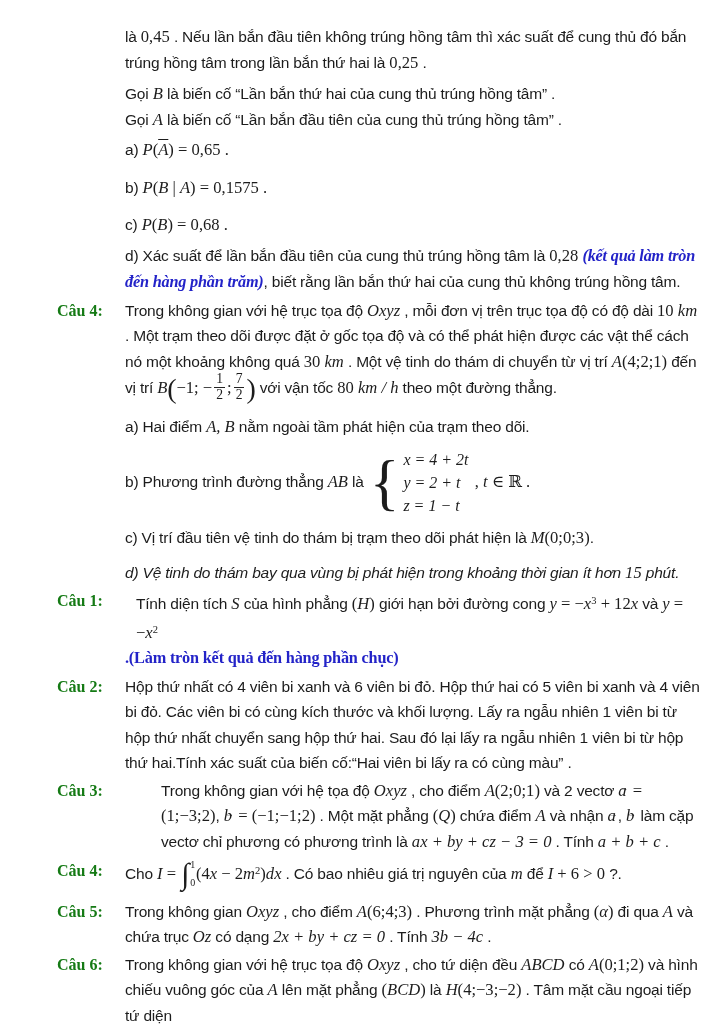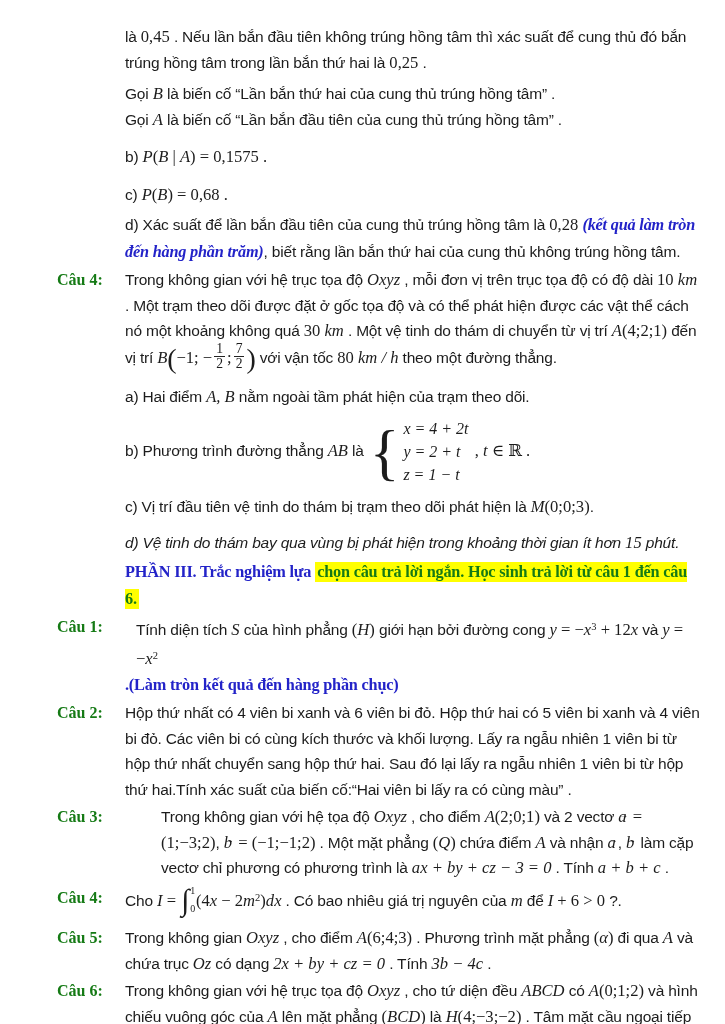--- a/index.html
+++ b/index.html
@@ -52,20 +52,24 @@
         <div class="ptext"><span class="rb">là </span><span class="rmn">0,45</span><span class="rb"> . Nếu lần bắn đầu tiên không trúng hồng tâm thì xác suất để cung thủ đó bắn trúng hồng tâm trong lần bắn thứ hai là </span><span class="rmn">0,25</span><span class="rb"> .</span></div>
       </div>
       <div class="para" style="margin-top: 6px;">
         <div class="plabel"></div>
         <div class="ptext"><span class="rb">Gọi </span><span class="rm">B</span><span class="rb"> là biến cố “Lần bắn thứ hai của cung thủ trúng hồng tâm” .</span></div>
       </div>
       <div class="para">
         <div class="plabel"></div>
         <div class="ptext"><span class="rb">Gọi </span><span class="rm">A</span><span class="rb"> là biến cố “Lần bắn đầu tiên của cung thủ trúng hồng tâm” .</span></div>
       </div>
+      <div class="para" style="margin-top: 5px;">
+        <div class="plabel"></div>
+        <div class="ptext"><span class="rb">a) </span><span class="rm">P</span><span class="rmn">(</span><span class="ro">A</span><span class="rmn">) = 0,65 .</span></div>
+      </div>
       <div class="para" style="margin-top: 12px;">
         <div class="plabel"></div>
         <div class="ptext"><span class="rb">b) </span><span class="rm">P</span><span class="rmn">(</span><span class="rm">B</span><span class="rmn"> | </span><span class="rm">A</span><span class="rmn">) = 0,1575 .</span></div>
       </div>
       <div class="para" style="margin-top: 12px;">
         <div class="plabel"></div>
         <div class="ptext"><span class="rb">c) </span><span class="rm">P</span><span class="rmn">(</span><span class="rm">B</span><span class="rmn">) = 0,68 .</span></div>
       </div>
       <div class="para" style="margin-top: 5px;">
         <div class="plabel"></div>
@@ -97,24 +101,20 @@
           </span><span class="rmn"> , </span><span class="rm">t</span><span class="rmn"> ∈ ℝ .</span></div>
       </div>
       <div class="para" style="margin-top: 8px;">
         <div class="plabel"></div>
         <div class="ptext"><span class="rb">c) Vị trí đầu tiên vệ tinh do thám bị trạm theo dõi phát hiện là </span><span class="rm">M</span><span class="rmn">(0;0;3)</span><span class="rb">.</span></div>
       </div>
       <div class="para" style="margin-top: 10px; font-style: italic;">
         <div class="plabel"></div>
         <div class="ptext"><span class="rb">d) Vệ tinh do thám bay qua vùng bị phát hiện trong khoảng thời gian ít hơn </span><span class="rmn">15</span><span class="rb"> phút.</span></div>
       </div>
-      <div class="para" style="margin-top: 4px;">
-        <div class="plabel"></div>
-        <div class="ptext"><span class="rbb">PHẦN III. Trắc nghiệm lựa </span><span class="rhl">chọn câu trả lời ngắn. Học sinh trả lời từ câu 1 đến câu 6.</span></div>
-      </div>
       <div class="para" style="margin-top: 2px; gap: 11px;">
         <div class="plabel">Câu 1:</div>
         <div class="ptext"><span class="rb">Tính diện tích </span><span class="rm">S</span><span class="rb"> của hình phẳng </span><span class="rmn">(</span><span class="rm">H</span><span class="rmn">)</span><span class="rb"> giới hạn bởi đường cong </span><span class="rm">y</span><span class="rmn"> = −</span><span class="rm">x</span><span class="rsup">3</span><span class="rmn"> + 12</span><span class="rm">x</span><span class="rb"> và </span><span class="rm">y</span><span class="rmn"> = −</span><span class="rm">x</span><span class="rsup">2</span></div>
       </div>
       <div class="para">
         <div class="plabel"></div>
         <div class="ptext"><span class="rbb">.(Làm tròn kết quả đến hàng phần chục)</span></div>
       </div>
       <div class="para" style="margin-top: 2px;">
         <div class="plabel">Câu 2:</div>

